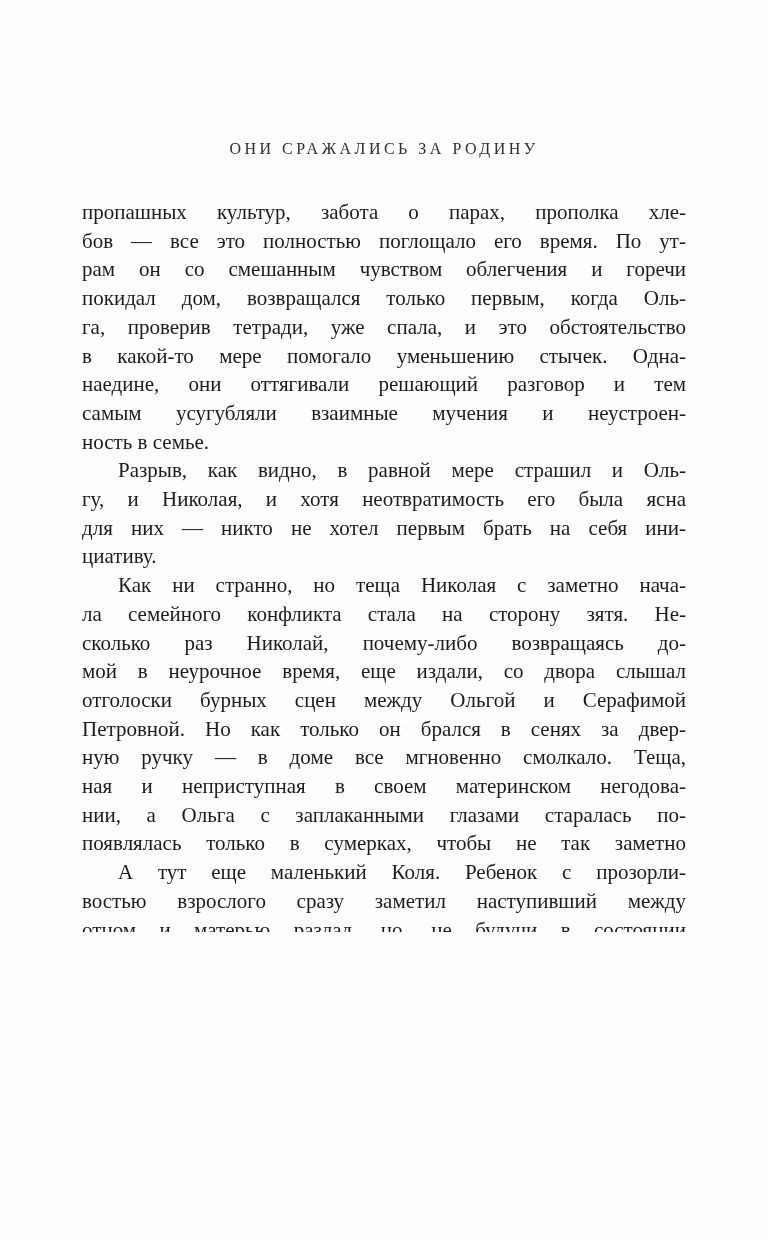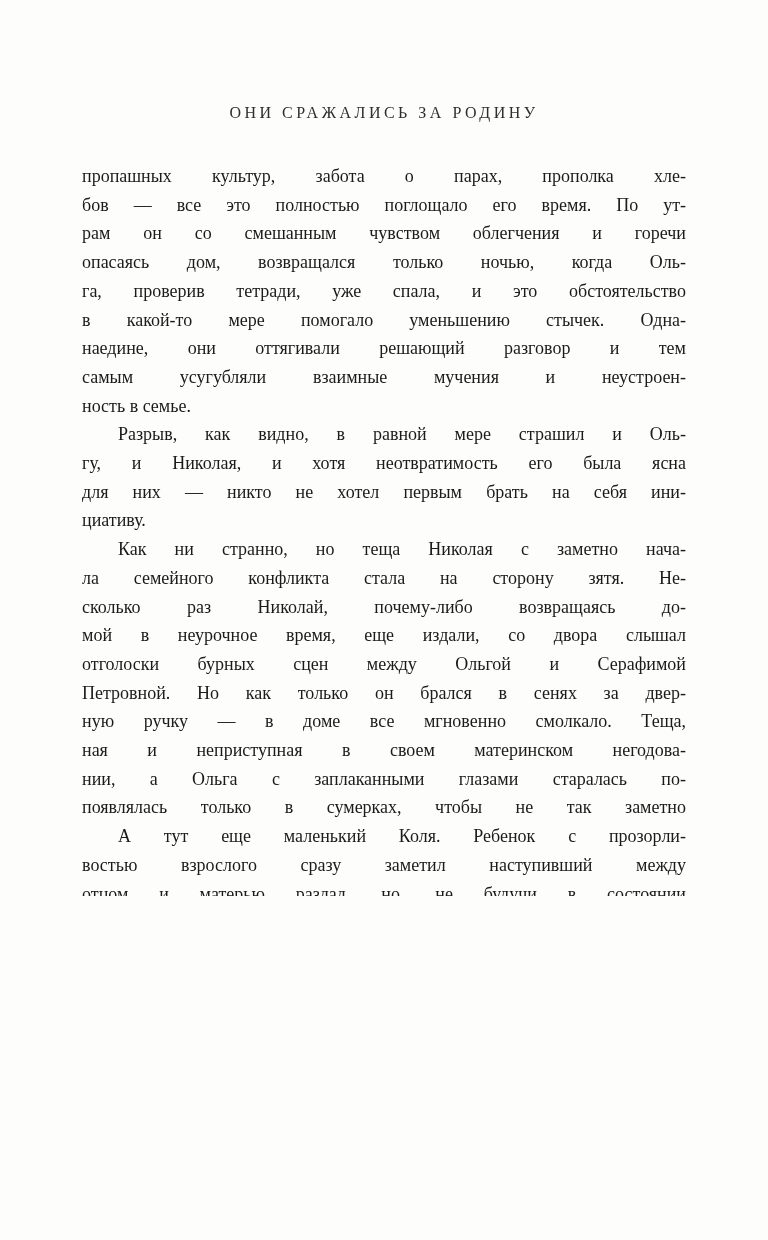--- a/index.html
+++ b/index.html
@@ -12,38 +12,39 @@
     background: #fdfdfb;
   }
   .page {
     position: relative;
     width: 768px;
     height: 896px;
     background: #fdfdfb;
     font-family: "Liberation Serif", "DejaVu Serif", serif;
     color: #1b1b1b;
     overflow: hidden;
+    margin-top: 36px;
   }
   .running-header {
     position: absolute;
     top: 104px;
     left: 0;
     right: 0;
     text-align: center;
     font-size: 16px;
     letter-spacing: 3.5px;
     font-weight: 500;
     color: #2e2e2e;
   }
   .body-text {
     position: absolute;
     top: 162px;
     left: 82px;
     width: 604px;
-    font-size: 18px;
+    font-size: 21px;
     line-height: 28.7px;
   }
   .para {
     margin: 0;
   }
   .line {
     text-align: justify;
     text-align-last: justify;
   }
   .line.last {
@@ -68,21 +69,21 @@
 <body>
 
 <div class="page">
   <div class="running-header">ОНИ СРАЖАЛИСЬ ЗА РОДИНУ</div>
 
   <div class="body-text" id="body-text">
       <div class="para">
         <div class="line">пропашных культур, забота о парах, прополка хле-</div>
         <div class="line">бов — все это полностью поглощало его время. По ут-</div>
         <div class="line">рам он со смешанным чувством облегчения и горечи</div>
-        <div class="line">опасаясь дом, возвращался только ночью, когда Оль-</div>
+        <div class="line">покидал дом, возвращался только первым, когда Оль-</div>
         <div class="line">га, проверив тетради, уже спала, и это обстоятельство</div>
         <div class="line">в какой-то мере помогало уменьшению стычек. Одна-</div>
         <div class="line">наедине, они оттягивали решающий разговор и тем</div>
         <div class="line">самым усугубляли взаимные мучения и неустроен-</div>
         <div class="line last">ность в семье.</div>
       </div>
       <div class="para">
         <div class="line indent">Разрыв, как видно, в равной мере страшил и Оль-</div>
         <div class="line">гу, и Николая, и хотя неотвратимость его была ясна</div>
         <div class="line">для них — никто не хотел первым брать на себя ини-</div>

